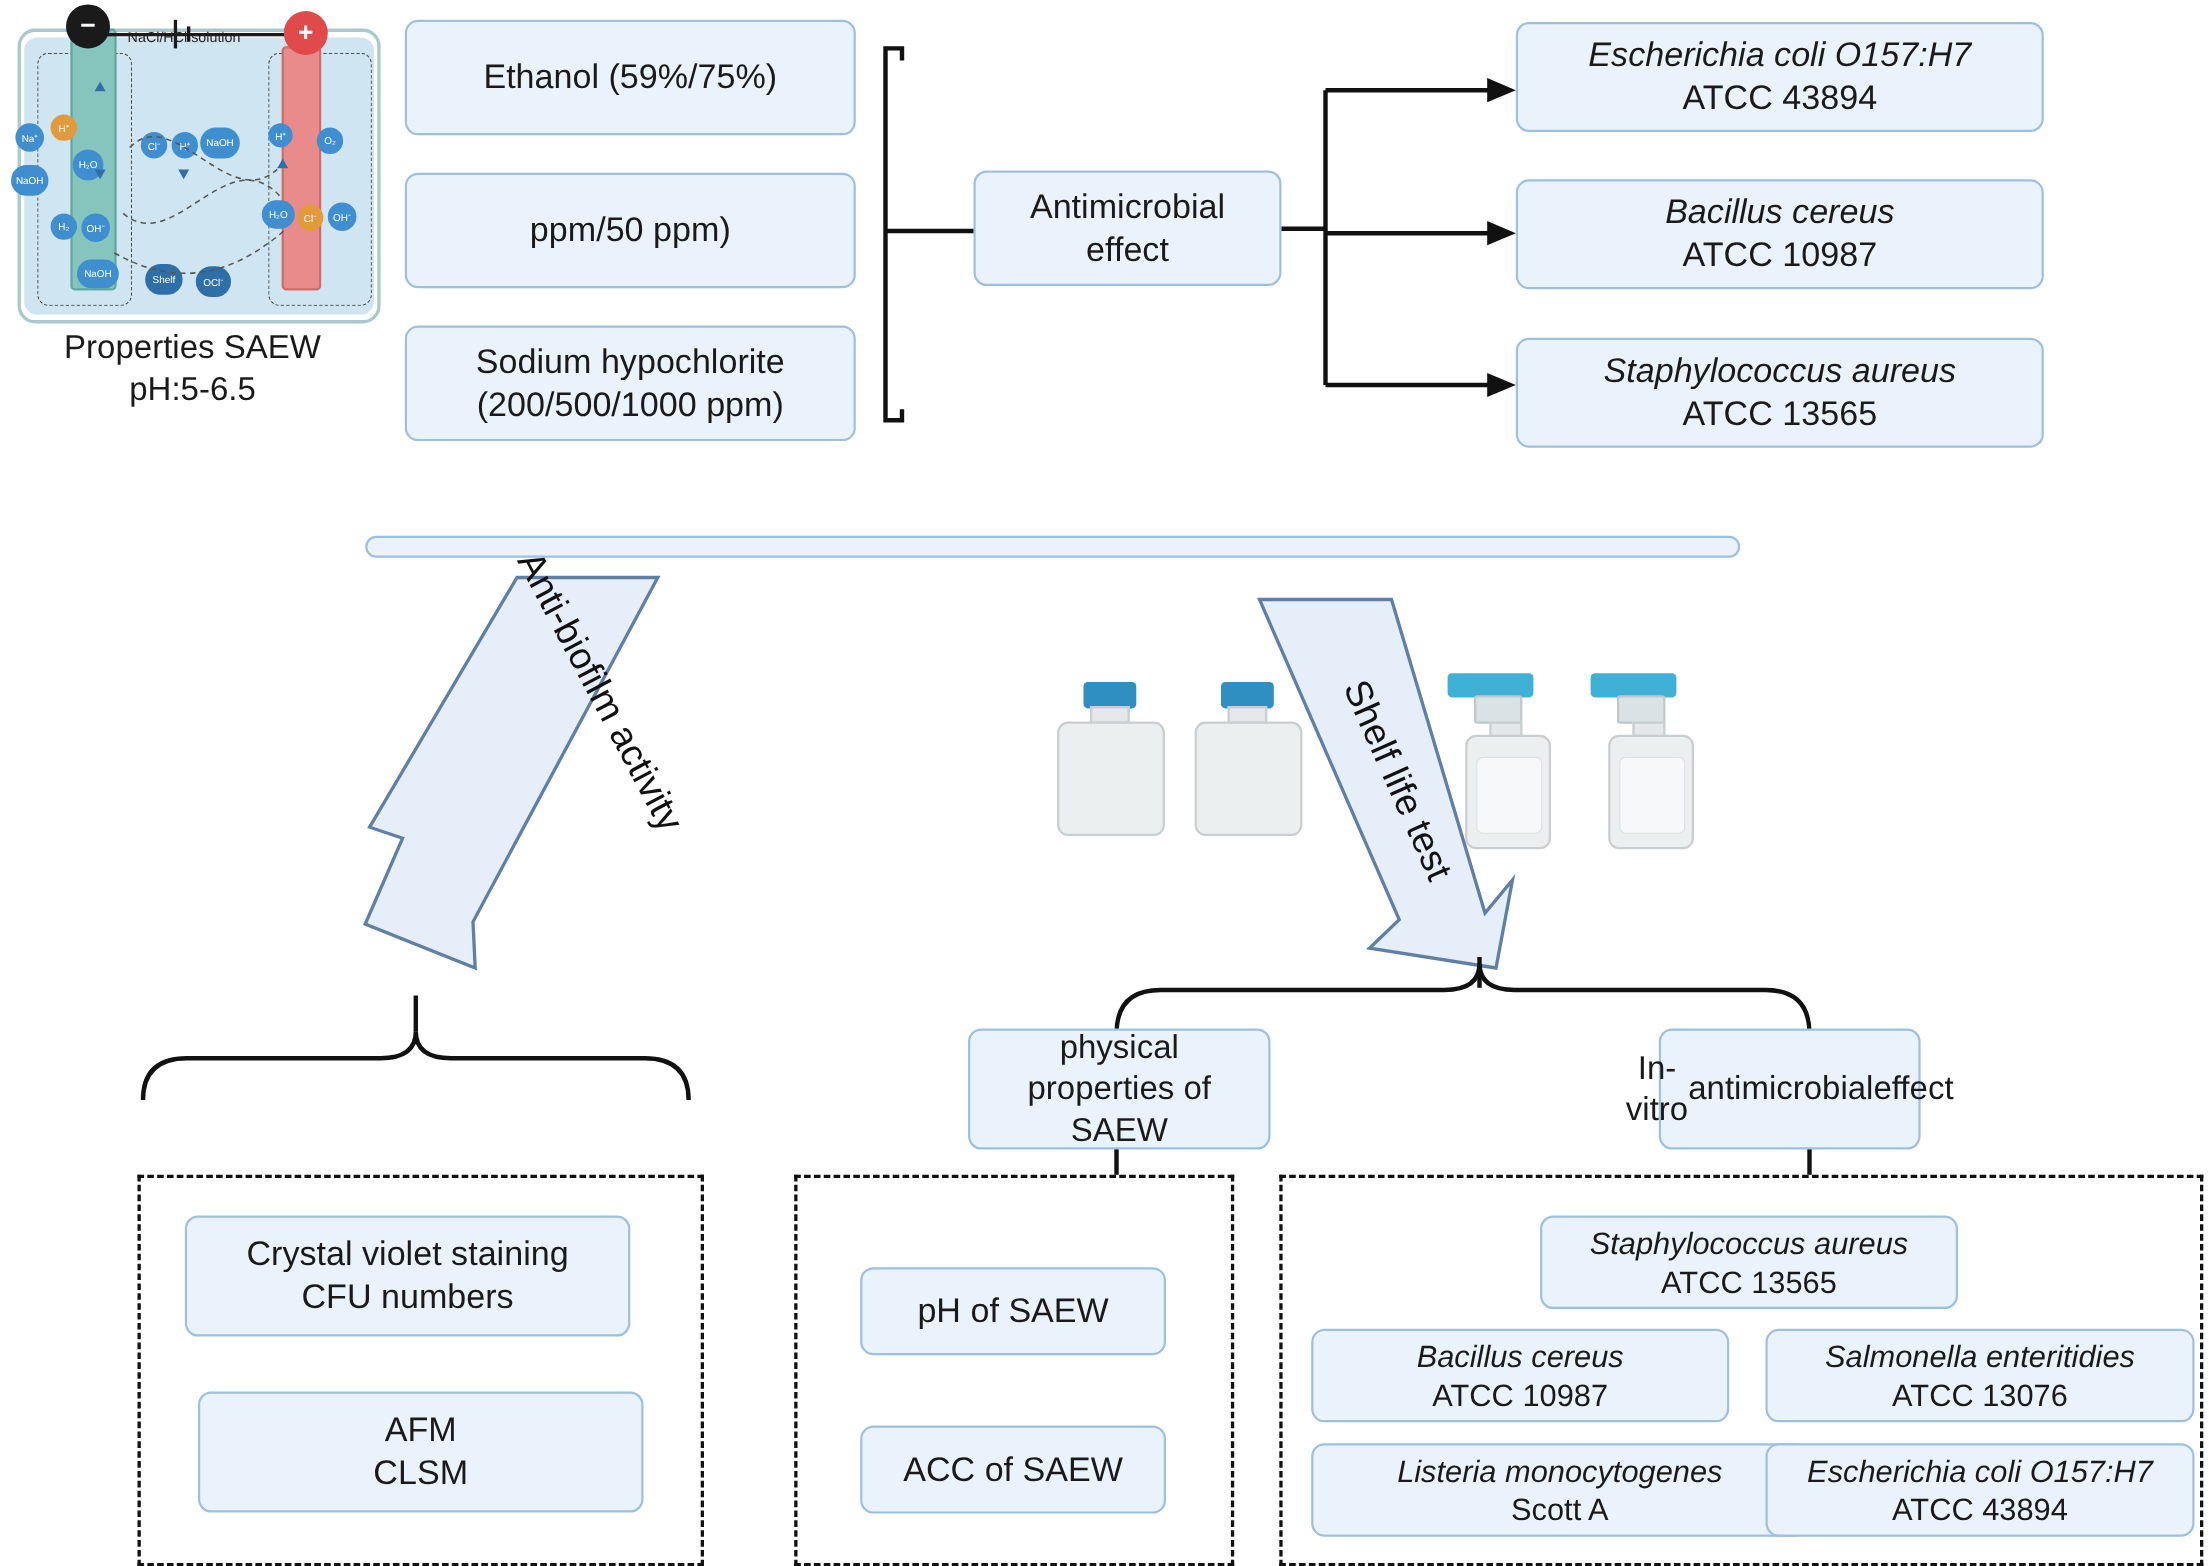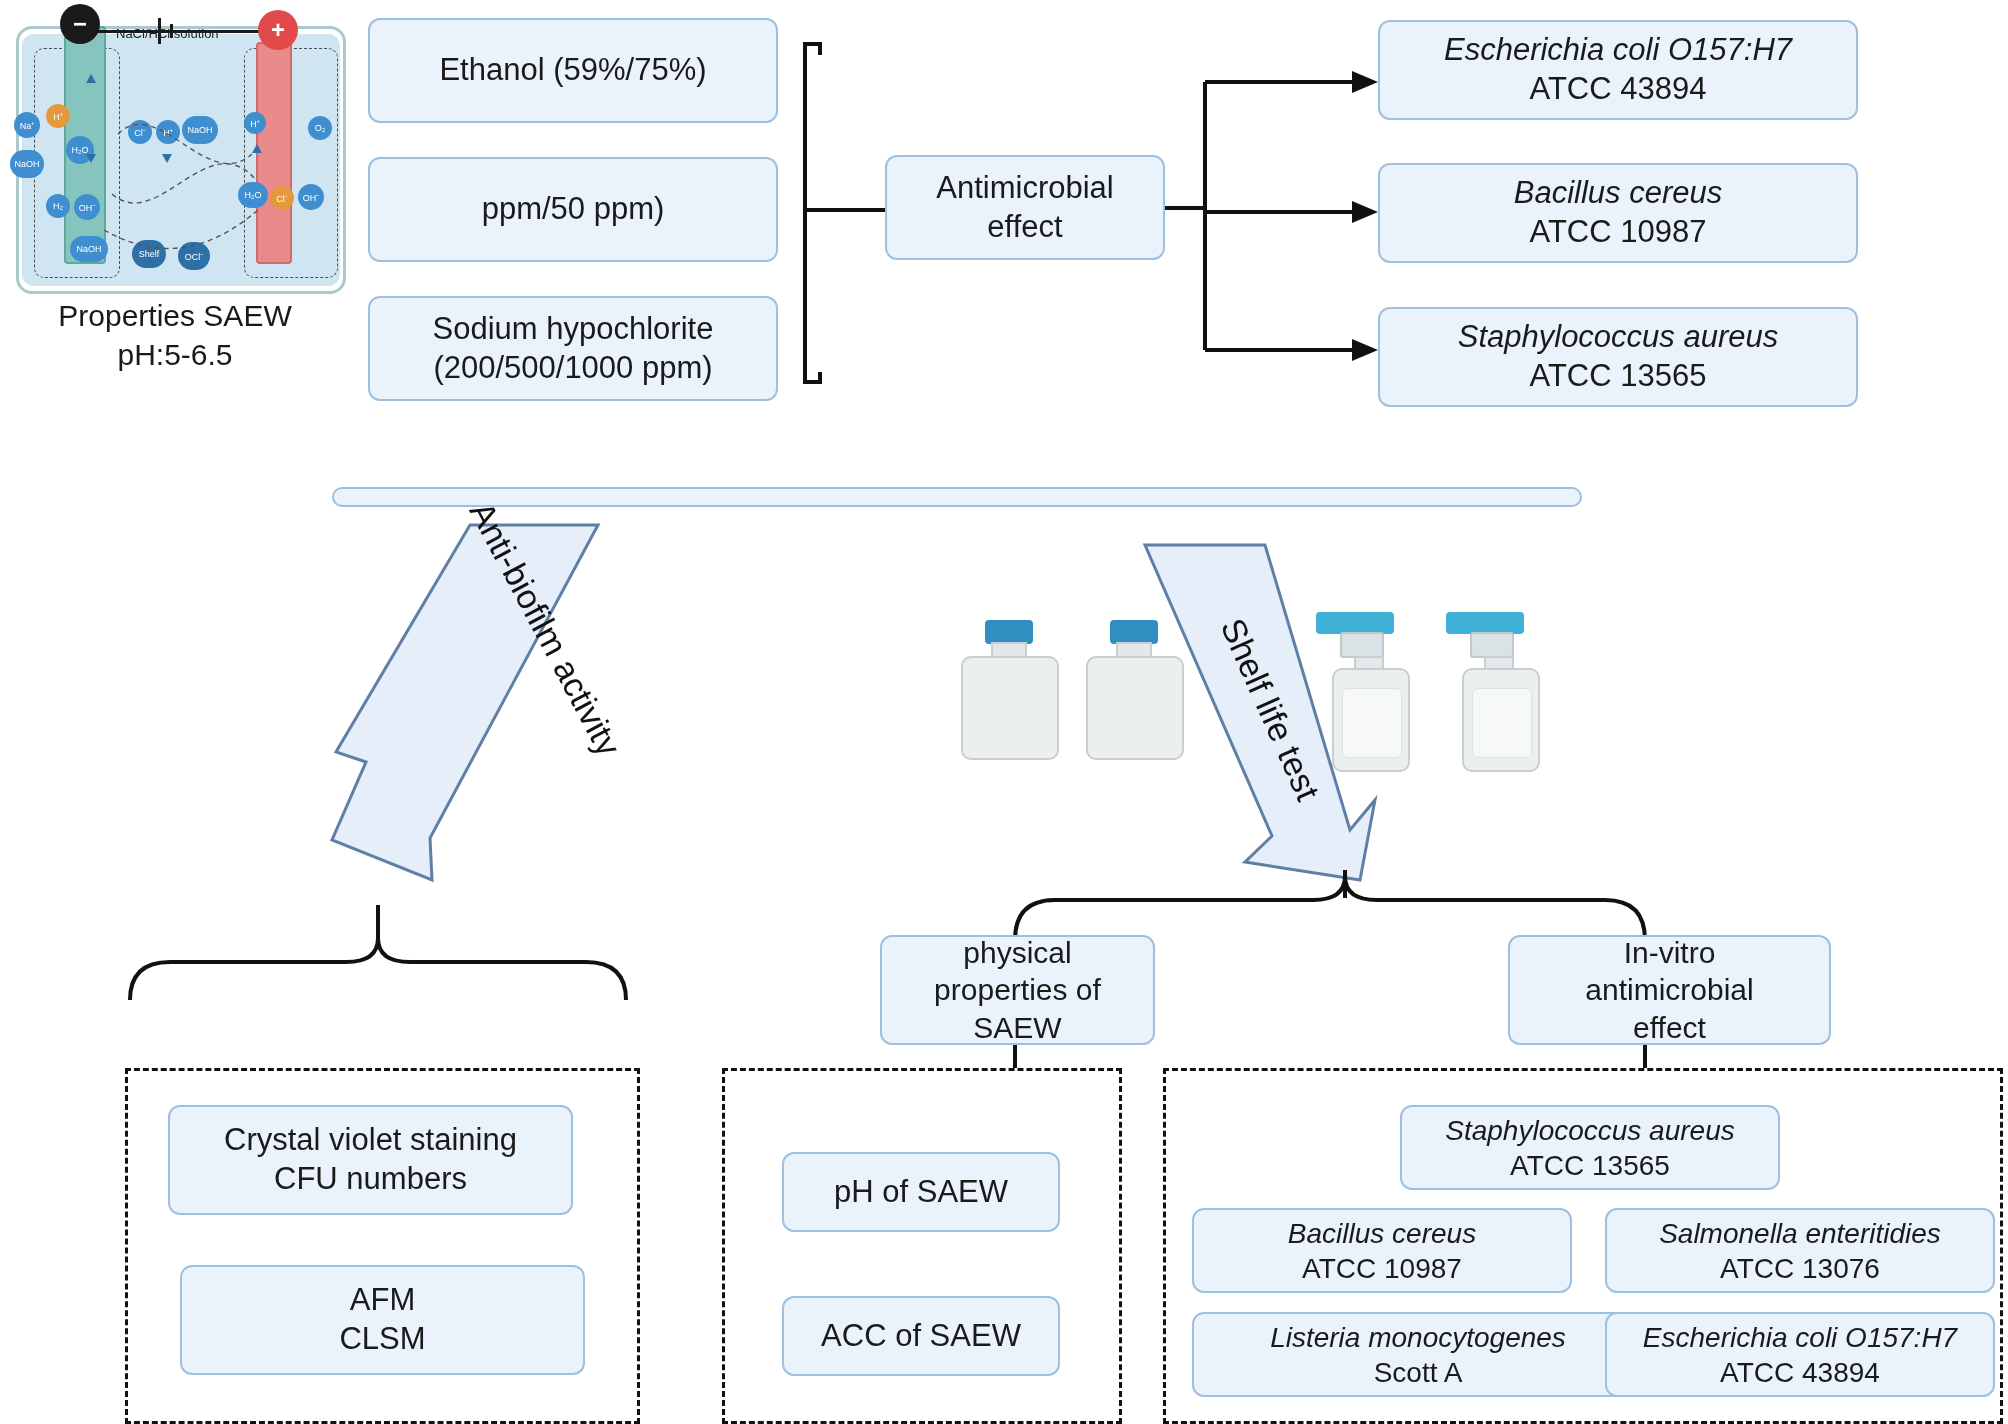--- a/index.html
+++ b/index.html
@@ -231,21 +231,21 @@
   <div class="bubble bub-orange" style="left:38px; top:100px; width:24px; height:24px;">H⁺</div>
   <div class="bubble bub-blue" style="left:58px; top:132px; width:28px; height:28px;">H₂O</div>
   <div class="bubble bub-blue" style="left:2px; top:146px; width:34px; height:28px; border-radius:14px;">NaOH</div>
   <div class="bubble bub-blue" style="left:120px; top:116px; width:24px; height:24px;">Cl⁻</div>
   <div class="bubble bub-blue" style="left:148px; top:116px; width:24px; height:24px;">H⁺</div>
   <div class="bubble bub-blue" style="left:38px; top:190px; width:24px; height:24px;">H₂</div>
   <div class="bubble bub-blue" style="left:66px; top:190px; width:26px; height:26px;">OH⁻</div>
   <div class="bubble bub-blue" style="left:174px; top:112px; width:36px; height:28px; border-radius:14px;">NaOH</div>
   <div class="bubble bub-dark" style="left:124px; top:236px; width:34px; height:28px; border-radius:14px;">Shelf</div>
   <div class="bubble bub-dark" style="left:170px; top:238px; width:32px; height:28px; border-radius:14px;">OCl⁻</div>
-  <div class="bubble bub-blue" style="left:300px; top:112px; width:24px; height:24px;text-align:center;">O₂</div>
+  <div class="bubble bub-blue" style="left:280px; top:112px; width:24px; height:24px;text-align:center;">O₂</div>
   <div class="bubble bub-blue" style="left:230px; top:178px; width:30px; height:26px; border-radius:13px;">H₂O</div>
   <div class="bubble bub-orange" style="left:262px; top:182px; width:24px; height:24px;">Cl⁻</div>
   <div class="bubble bub-blue" style="left:290px; top:180px; width:26px; height:26px;">OH⁻</div>
   <div class="bubble bub-blue" style="left:62px; top:232px; width:38px; height:26px; border-radius:13px;">NaOH</div>
   <div class="bubble bub-blue" style="left:236px; top:108px; width:22px; height:22px;">H⁺</div>
 
   <div class="arrow-up" style="left:78px; top:70px;"></div>
   <div class="arrow-dn" style="left:78px; top:150px;"></div>
   <div class="arrow-dn" style="left:154px; top:150px;"></div>
   <div class="arrow-up" style="left:244px; top:140px;"></div>
@@ -375,21 +375,21 @@
   <span>AFM</span>
   <span>CLSM</span>
 </div>
 
 <div class="abs box" style="left:880px; top:935px; width:275px; height:110px; font-size:30px; flex-direction:column;">
   <span>physical</span>
   <span>properties of</span>
   <span>SAEW</span>
 </div>
 
-<div class="abs box" style="left:1508px; top:935px; width:323px; height:110px; font-size:30px; flex-direction:column;text-align:right;">
+<div class="abs box" style="left:1508px; top:935px; width:238px; height:110px; font-size:30px; flex-direction:row;">
   <span>In-vitro</span>
   <span>antimicrobial</span>
   <span>effect</span>
 </div>
 
 <div class="dashed-group" style="left:722px; top:1068px; width:400px; height:356px;"></div>
 
 <div class="abs box" style="left:782px; top:1152px; width:278px; height:80px; font-size:31px;">
   <span>pH of SAEW</span>
 </div>

